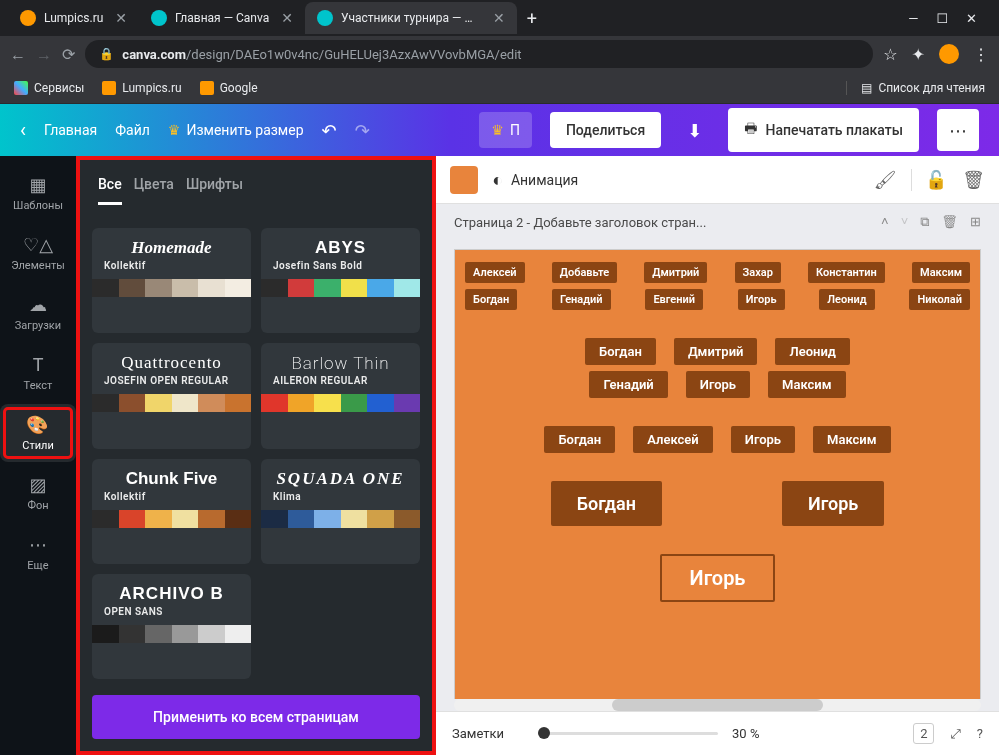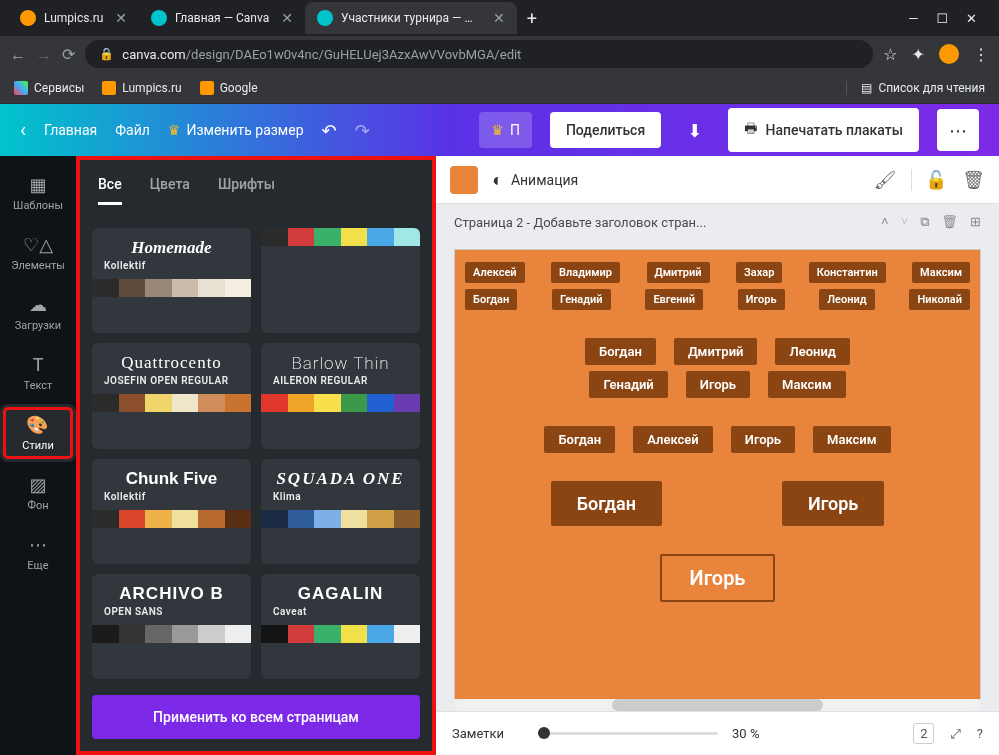--- a/index.html
+++ b/index.html
@@ -14,21 +14,21 @@
 .tab-title { white-space: nowrap; overflow: hidden; text-overflow: ellipsis; max-width: 140px; }
 .tab-close { color: #9aa0a6; font-size: 14px; margin-left: 4px; }
 .new-tab { color: #e8eaed; font-size: 18px; padding: 0 10px; cursor: pointer; }
 .window-controls { margin-left: auto; display: flex; gap: 18px; padding: 0 14px; color: #e8eaed; }
 .window-controls span { cursor: pointer; font-size: 13px; }
 
 .addr-row { display: flex; align-items: center; height: 36px; padding: 0 10px; gap: 10px; background: #35363a; }
 .nav-btn { color: #9aa0a6; font-size: 16px; cursor: pointer; }
 .addr-bar { flex: 1; display: flex; align-items: center; background: #202124; border-radius: 18px; height: 28px; padding: 0 14px; gap: 8px; color: #9aa0a6; font-size: 13px; }
 .addr-bar .lock { font-size: 12px; }
-.url-host { color: #e8eaed; }
+.url-host { color: #e8eaed; font-weight: bold; }
 .addr-icons { display: flex; gap: 14px; color: #e8eaed; align-items: center; }
 .addr-icons span { cursor: pointer; }
 .avatar { width: 20px; height: 20px; background: #f90; border-radius: 50%; }
 
 .bookmarks-row { display: flex; align-items: center; height: 32px; padding: 0 14px; gap: 18px; background: #35363a; border-bottom: 1px solid #2a2b2e; font-size: 12px; color: #e8eaed; }
 .bookmark { display: flex; align-items: center; gap: 6px; cursor: pointer; }
 .bm-icon { width: 14px; height: 14px; }
 .reading-list { margin-left: auto; border-left: 1px solid #555; padding-left: 14px; display: flex; align-items: center; gap: 6px; }
 
 
@@ -47,21 +47,21 @@
 
 
 .rail { width: 76px; background: #0e1318; display: flex; flex-direction: column; align-items: center; padding-top: 8px; gap: 2px; color: #a0a4a8; font-size: 11px; }
 .rail-item { display: flex; flex-direction: column; align-items: center; gap: 4px; padding: 10px 4px; cursor: pointer; width: 100%; border-radius: 4px; }
 .rail-item.active { background: #252a2e; color: #fff; }
 .rail-item.highlighted { outline: 3px solid #e11; outline-offset: -6px; border-radius: 8px; }
 .rail-icon { font-size: 18px; }
 
 
 .panel { width: 360px; background: #252a2e; padding: 14px 12px; display: flex; flex-direction: column; position: relative; outline: 4px solid #e11; outline-offset: -4px; }
-.panel-tabs { display: flex; gap: 28px; padding: 0 10px 8px; border-bottom: 1px solid transparent; }
+.panel-tabs { display: flex; gap: 12px; padding: 0 10px 8px; border-bottom: 1px solid transparent; }
 .panel-tab { color: #a0a4a8; font-size: 14px; font-weight: 500; padding: 6px 0 10px; cursor: pointer; }
 .panel-tab.active { color: #fff; border-bottom: 3px solid #fff; }
 .styles-grid { display: grid; grid-template-columns: 1fr 1fr; gap: 10px; padding: 14px 4px 10px; overflow-y: auto; flex: 1; }
 .style-card { background: #31373c; border-radius: 6px; overflow: hidden; cursor: pointer; }
 .style-head { padding: 10px 12px 8px; color: #fff; }
 .style-title { font-size: 17px; font-weight: 600; white-space: nowrap; overflow: hidden; text-align: center; }
 .style-sub { font-size: 10px; letter-spacing: 0.5px; margin-top: 2px; font-weight: 600; opacity: 0.9; }
 .palette { display: flex; height: 18px; }
 .palette span { flex: 1; }
 .apply-btn { background: #7d2ae8; color: #fff; text-align: center; padding: 14px; border-radius: 4px; font-size: 14px; font-weight: 500; cursor: pointer; margin: 6px 4px 2px; }
@@ -240,20 +240,24 @@
           <div class="palette">
             <span style="background:#2b2b2b"></span>
             <span style="background:#614c3c"></span>
             <span style="background:#998877"></span>
             <span style="background:#c9bdaa"></span>
             <span style="background:#e8e0d2"></span>
             <span style="background:#f3ede2"></span>
           </div>
         </div>
         <div class="style-card">
+          <div class="style-head">
+            <div class="style-title font-brush">ABYS</div>
+            <div class="style-sub">Josefin Sans Bold</div>
+          </div>
           <div class="palette">
             <span style="background:#2b2b2b"></span>
             <span style="background:#d13b3b"></span>
             <span style="background:#3bb06b"></span>
             <span style="background:#f1e04a"></span>
             <span style="background:#4aa8e8"></span>
             <span style="background:#a0e8e8"></span>
           </div>
         </div>
         <div class="style-card">
@@ -317,34 +321,20 @@
             <div class="style-title font-black">ARCHIVO B</div>
             <div class="style-sub">OPEN SANS</div>
           </div>
           <div class="palette">
             <span style="background:#1b1b1b"></span>
             <span style="background:#333333"></span>
             <span style="background:#666666"></span>
             <span style="background:#999999"></span>
             <span style="background:#cccccc"></span>
             <span style="background:#eeeeee"></span>
-          </div>
-        </div>
-        <div class="style-card">
-          <div class="style-head">
-            <div class="style-title font-black">GAGALIN</div>
-            <div class="style-sub">Caveat</div>
-          </div>
-          <div class="palette">
-            <span style="background:#141414"></span>
-            <span style="background:#d13b3b"></span>
-            <span style="background:#3bb06b"></span>
-            <span style="background:#f1e04a"></span>
-            <span style="background:#4aa8e8"></span>
-            <span style="background:#efefef"></span>
           </div>
         </div>
       </div>
     <div class="apply-btn">Применить ко всем страницам</div>
   </div>
 
   <div class="canvas-area">
     <div class="canvas-toolbar">
       <span class="color-swatch-btn"></span>
       <span class="anim-btn">
@@ -365,21 +355,21 @@
         <span style="opacity:.4">˅</span>
         <span>⧉</span>
         <span>🗑</span>
         <span>⊞</span>
       </div>
     </div>
     <div class="page-viewport">
       <div class="page">
         <div class="bracket-row" id="brow1">
             <span class="name-box">Алексей</span>
-            <span class="name-box">Владимир</span>
+            <span class="name-box">Добавьте</span>
             <span class="name-box">Дмитрий</span>
             <span class="name-box">Захар</span>
             <span class="name-box">Константин</span>
             <span class="name-box">Максим</span>
           </div>
         <div style="height:6px"></div>
         <div class="bracket-row" id="brow2">
             <span class="name-box">Богдан</span>
             <span class="name-box">Генадий</span>
             <span class="name-box">Евгений</span>

